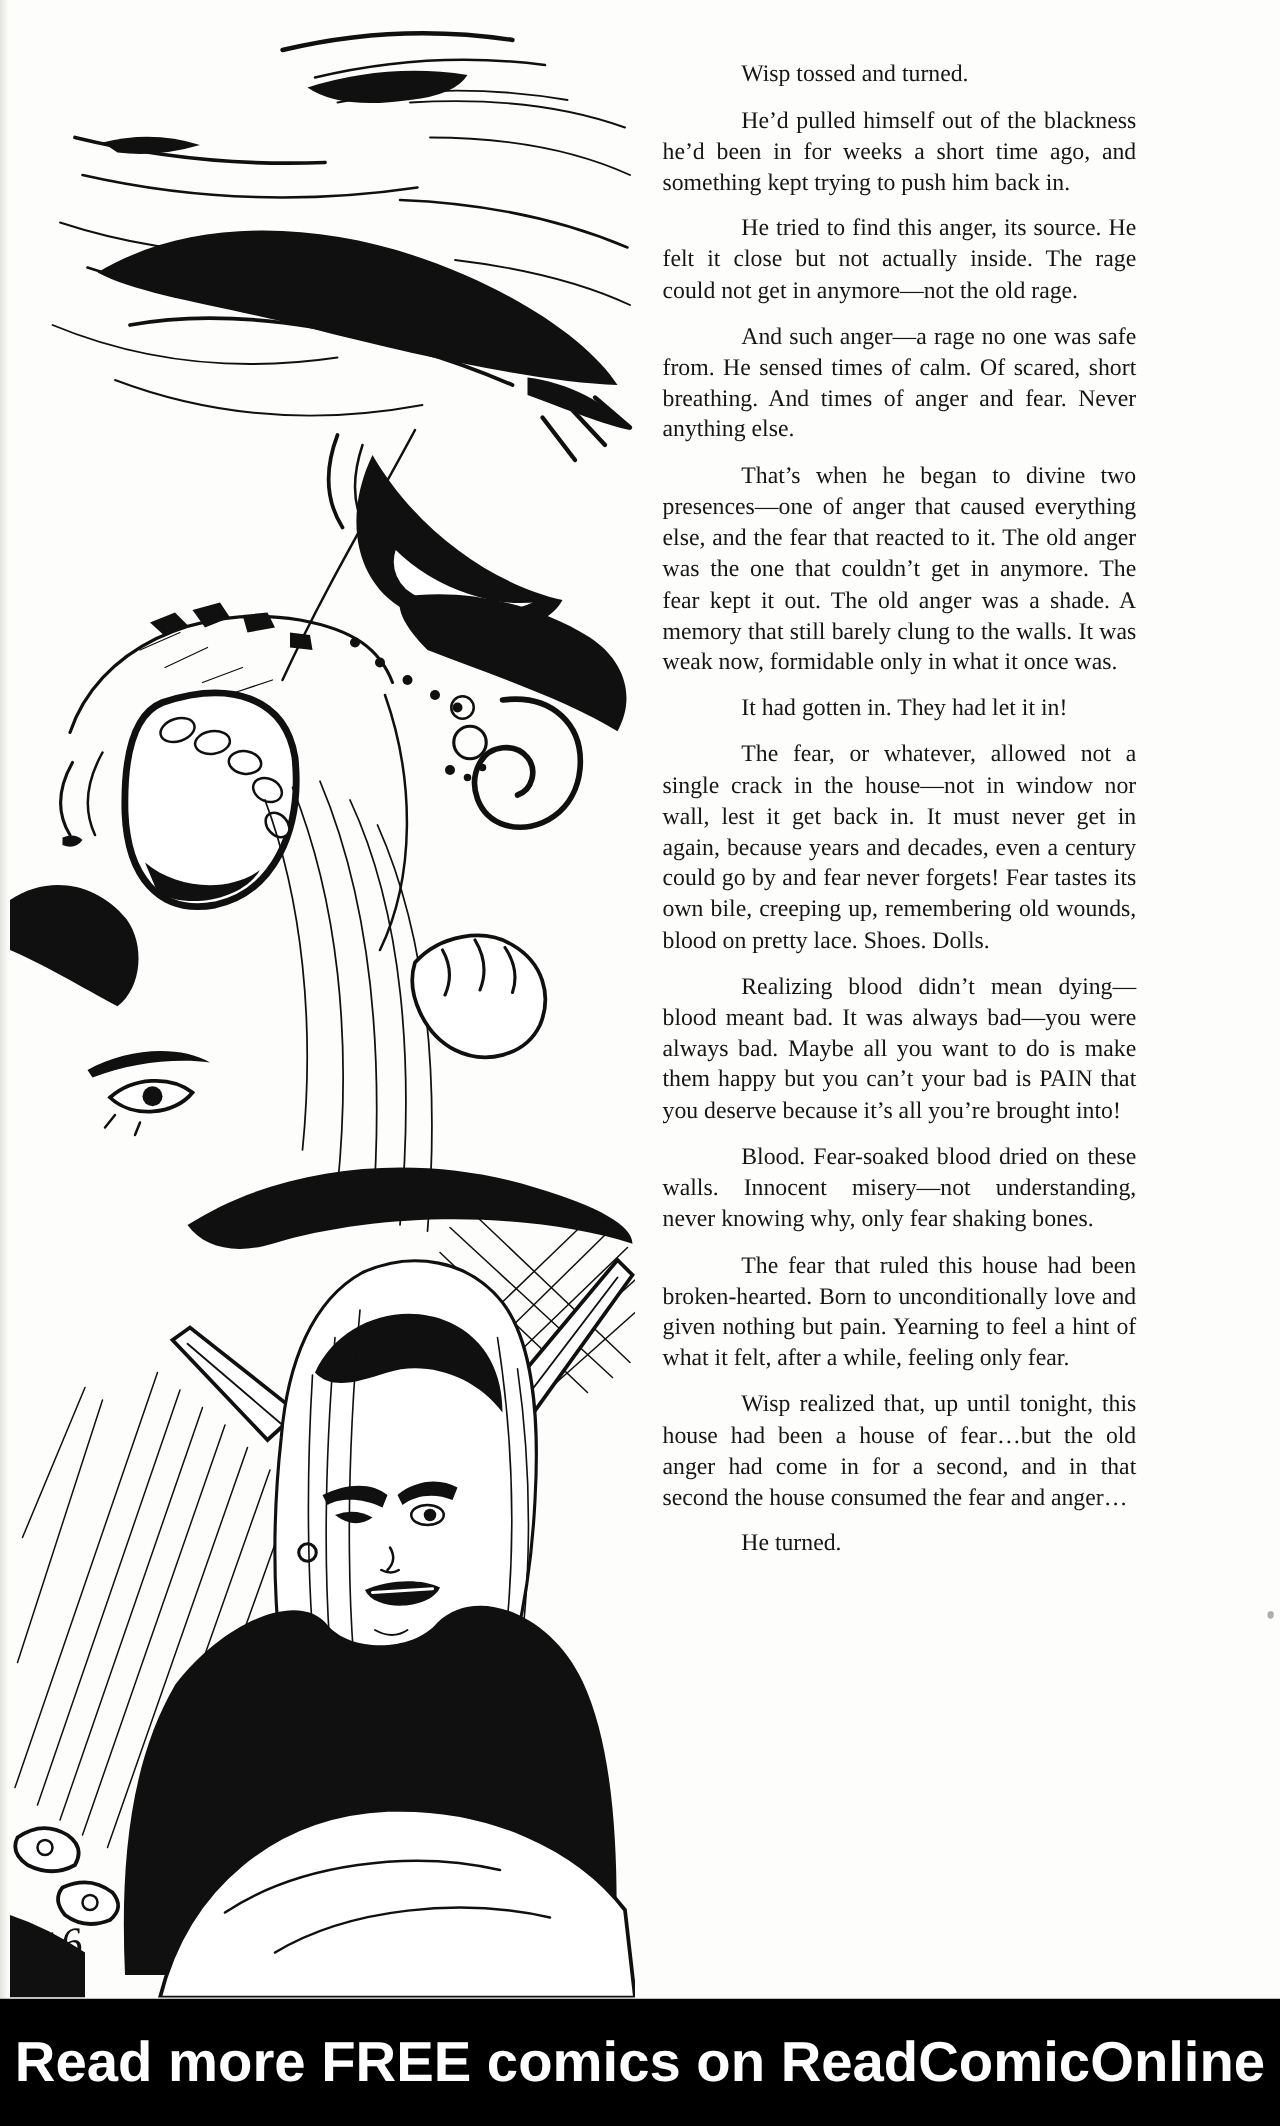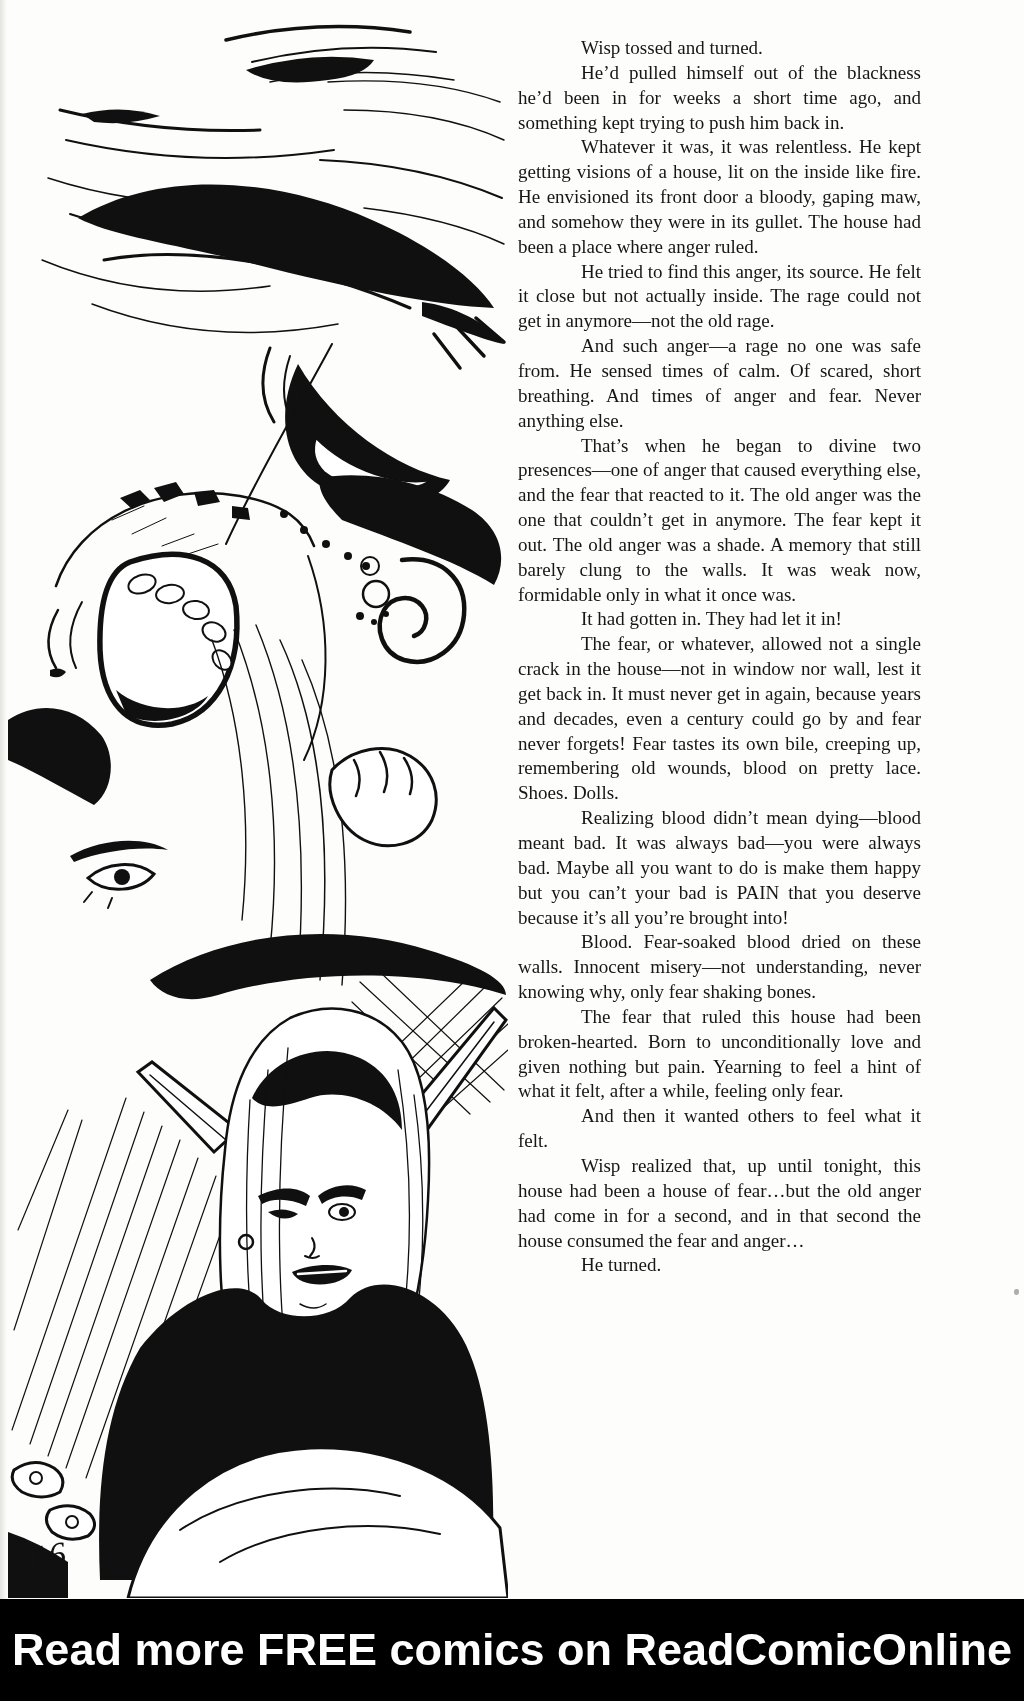--- a/index.html
+++ b/index.html
@@ -16,21 +16,21 @@
   }
   .art {
     position: absolute; left: 8px; top: 18px; width: 500px; height: 1580px;
   }
   .art svg { display: block; }
   .story {
     position: absolute; left: 518px; top: 36px; width: 403px;
     font-size: 19px; line-height: 24.85px;
     text-align: justify; color: #161616;
   }
-  .story p { margin: 0; padding: 0; text-indent: 63px; }
+  .story p { margin: 12px; padding: 0; text-indent: 63px; }
   .banner {
     position: absolute; left: 0; top: 1599px; width: 1024px; height: 102px;
     background: #000000;
     display: flex; align-items: center; justify-content: center;
   }
   .banner span {
     color: #ffffff;
     font-family: "Liberation Sans", sans-serif;
     font-weight: bold;
     font-size: 45px;
@@ -145,30 +145,28 @@
     <circle cx="64" cy="1504" r="6" stroke-width="2"></circle>
     <path d="M0,1514 q30,10 60,30 L60,1580 L0,1580 z" fill="#101010" stroke="none"></path>
     <text x="26" y="1552" font-size="34" font-style="italic" font-family="Liberation Serif, serif" fill="#101010" stroke="none" transform="rotate(-10 26 1552)">16</text>
   </g>
 </svg>
 </div>
 
 <div class="story">
   <p>Wisp tossed and turned.</p>
   <p>He’d pulled himself out of the blackness he’d been in for weeks a short time ago, and something kept trying to push him back in.</p>
-  <p>Whatever it was, it was relentless.  He kept getting visions of a house, lit on the inside like fire.  He envisioned its front door a bloody, gaping maw, and somehow they were in its gullet.  The house had been a place where anger ruled.</p>
   <p>He tried to find this anger, its source.  He felt it close but not actually inside.  The rage could not get in anymore—not the old rage.</p>
   <p>And such anger—a rage no one was safe from.  He sensed times of calm.  Of scared, short breathing.  And times of anger and fear.  Never anything else.</p>
   <p>That’s when he began to divine two presences—one of anger that caused everything else, and the fear that reacted to it.  The old anger was the one that couldn’t get in anymore.  The fear kept it out.  The old anger was a shade.  A memory that still barely clung to the walls.  It was weak now, formidable only in what it once was.</p>
   <p>It had gotten in.  They had let it in!</p>
   <p>The fear, or whatever, allowed not a single crack in the house—not in window nor wall, lest it get back in.  It must never get in again, because years and decades, even a century could go by and fear never forgets!  Fear tastes its own bile, creeping up, remembering old wounds, blood on pretty lace.  Shoes.  Dolls.</p>
   <p>Realizing blood didn’t mean dying—blood meant bad.  It was always bad—you were always bad.  Maybe all you want to do is make them happy but you can’t your bad is PAIN that you deserve because it’s all you’re brought into!</p>
   <p>Blood.  Fear-soaked blood dried on these walls.  Innocent misery—not understanding, never knowing why, only fear shaking bones.</p>
   <p>The fear that ruled this house had been broken-hearted.  Born to unconditionally love and given nothing but pain.  Yearning to feel a hint of what it felt, after a while, feeling only fear.</p>
-  <p>And then it wanted others to feel what it felt.</p>
   <p>Wisp realized that, up until tonight, this house had been a house of fear…but the old anger had come in for a second, and in that second the house consumed the fear and anger…</p>
   <p>He turned.</p>
 </div>
 
 <div class="speck"></div>
 
 <div class="banner">
   <span>Read more FREE comics on ReadComicOnline</span>
 </div>
 

